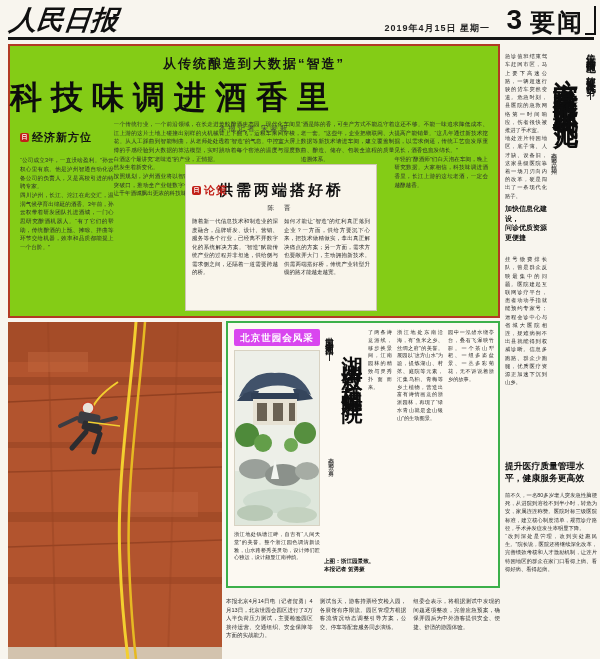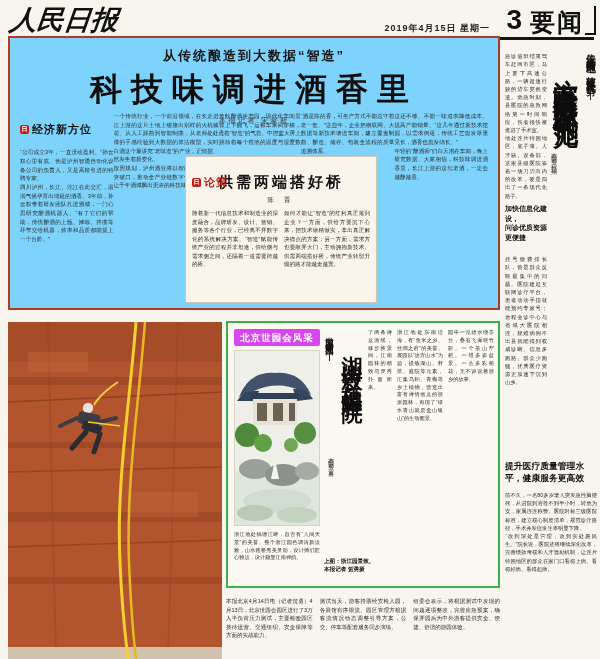--- a/index.html
+++ b/index.html
@@ -9,24 +9,24 @@
   .masthead{position:absolute;top:0;left:0;width:600px;height:42px;}
   .logo{position:absolute;left:10px;top:2px;font-family:"DejaVu Serif",serif;
         font-style:italic;font-weight:bold;font-size:27px;color:#101010;transform:skewX(-6deg);}
   .dateline{position:absolute;right:110px;top:22px;font-size:9px;font-weight:bold;color:#222;letter-spacing:1px;text-align:center;}
   .pageno{position:absolute;right:78px;top:4px;font-size:28px;font-weight:bold;color:#111;}
   .section{position:absolute;right:16px;top:6px;font-size:25px;font-weight:bold;letter-spacing:2px;color:#111;}
   .bracket{position:absolute;right:4px;top:6px;width:9px;height:27px;
            border-right:2.5px solid #111;border-bottom:2.5px solid #111;}
   .rule{position:absolute;top:37px;left:8px;width:586px;height:2.5px;background:#151515;}
   
-  .main-box{position:absolute;left:8px;top:36px;width:492px;height:274px;box-sizing:border-box;
-            border:2.5px solid #b23a24;background:#7dd3fc;}
+  .main-box{position:absolute;left:8px;top:44px;width:492px;height:274px;box-sizing:border-box;
+            border:2.5px solid #b23a24;background:#84cc16;}
   .m-kicker{margin-top:9px;text-align:center;font-size:13px;font-weight:bold;letter-spacing:2px;color:#141414;}
-  .m-headline{text-align:center;font-size:32px;font-weight:900;letter-spacing:9px;color:#0d0d0d;margin-top:3px;}
+  .m-headline{text-align:left;font-size:32px;font-weight:900;letter-spacing:9px;color:#0d0d0d;margin-top:3px;}
   .m-byline{text-align:center;font-size:7.5px;color:#444;letter-spacing:2px;margin-top:4px;}
   .m-body{position:absolute;left:10px;right:10px;top:74px;bottom:4px;display:flex;}
   .m-col{flex:1;font-size:5.6px;line-height:1.55;text-align:justify;color:#2b2b2b;
          white-space:pre-line;overflow:hidden;}
   .series-head{display:flex;align-items:center;gap:3px;margin-bottom:2px;}
   .mini-badge{width:9px;height:9px;background:#c2211a;color:#fff;font-size:6px;line-height:9px;
               text-align:center;border-radius:2px;flex:0 0 auto;font-weight:bold;}
   .series-label{font-size:11px;font-weight:900;color:#111;letter-spacing:1px;}
   .series-sub{font-size:9px;font-weight:bold;color:#c2211a;margin:1px 0 5px 0;letter-spacing:0.5px;}
   

